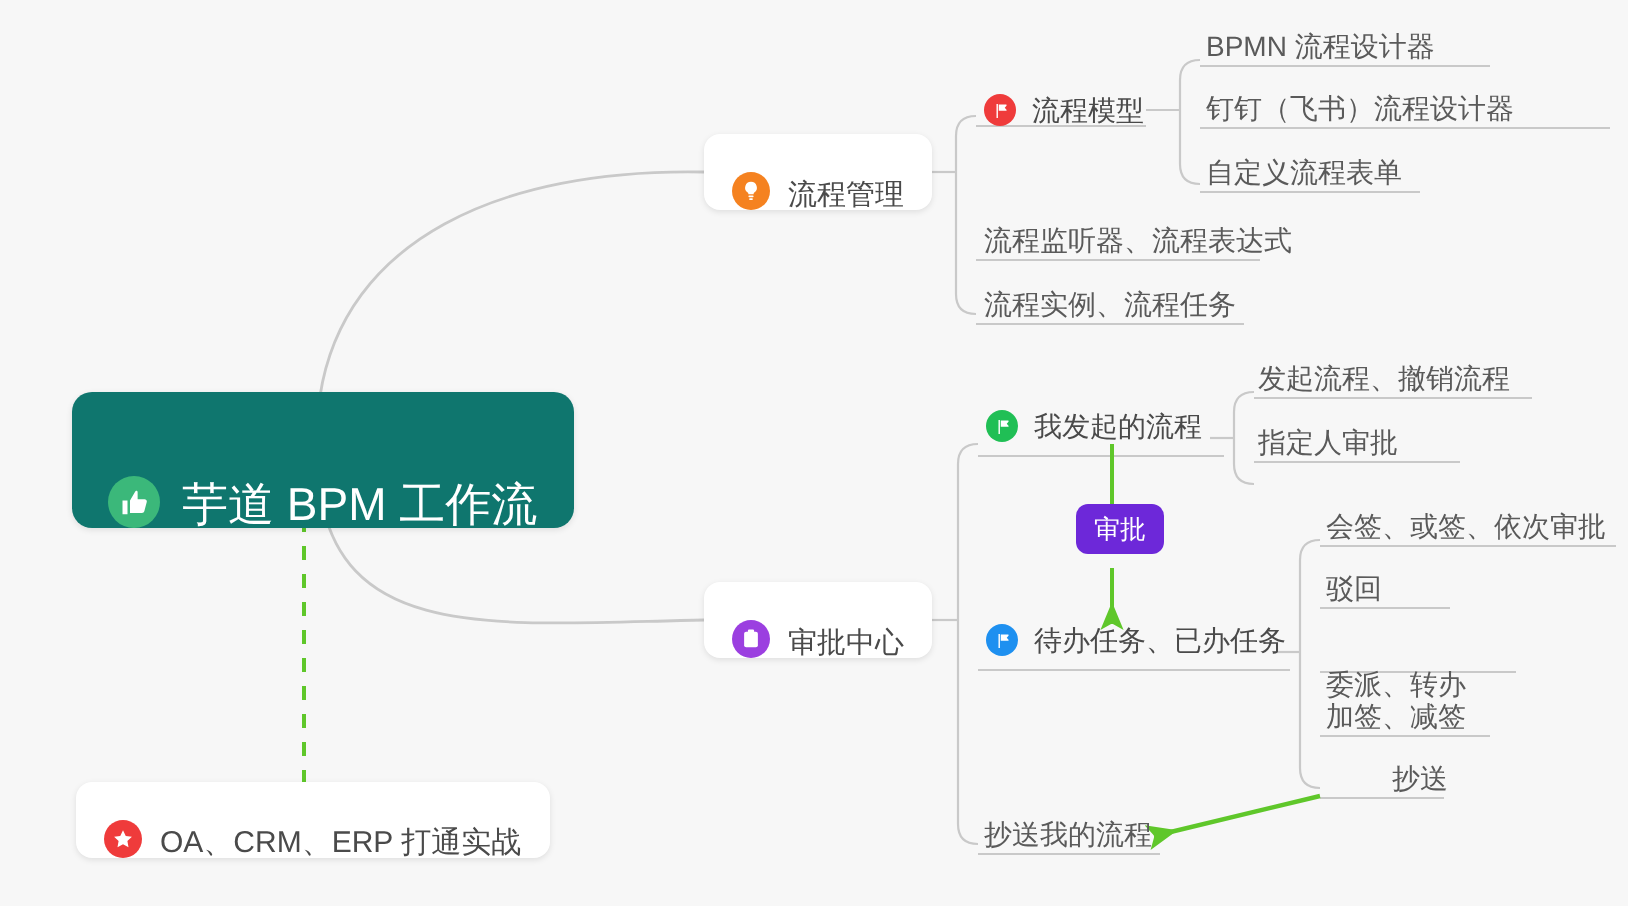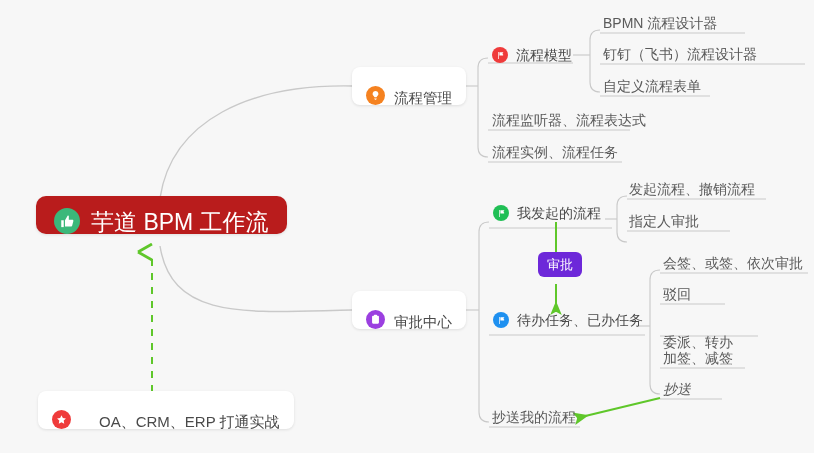--- a/index.html
+++ b/index.html
@@ -30,24 +30,24 @@
 
   
   .card {
     position: absolute;
     display: flex;
     align-items: flex-end;
     box-sizing: border-box;
     white-space: nowrap;
   }
   .card-root {
-    background: #b91c1c;
+    background: #0f766e;
     border-radius: 10px;
     padding: 0 18px;
-    height: 38px;
+    height: 68px;
     color: #ffffff;
     font-size: 23px;
     box-shadow: 0 1px 3px rgba(0,0,0,0.10);
   }
   .card-white {
     background: #ffffff;
     border-radius: 8px;
     padding: 0 14px;
     height: 38px;
     color: #4a4a4a;
@@ -185,21 +185,21 @@
   <div class="card card-root" style="left:36px; top:196px;">
     <span class="badge badge-lg" style="background:#3bb87a;">
       <svg width="15" height="15" viewBox="0 0 24 24" fill="#ffffff">
         <path d="M2 10h4v11H2z"></path>
         <path d="M8 10l4.2-7.2c.5-.9 1.9-.6 1.9.5V9h5.6c1.2 0 2 1.1 1.7 2.2l-1.9 7.2c-.2.9-1 1.6-2 1.6H8z"></path>
       </svg>
     </span>
     <span class="card-label">芋道 BPM 工作流</span>
   </div>
 
-  <div class="card card-foot" style="left:38px; top:391px;gap:19px;">
+  <div class="card card-foot" style="left:38px; top:391px;">
     <span class="badge badge-md" style="background:#ef3b3b;">
       <svg width="11" height="11" viewBox="0 0 24 24" fill="#ffffff">
         <path d="M12 2.5l3 6.1 6.7 1-4.9 4.7 1.2 6.7L12 17.8 6 21l1.2-6.7L2.3 9.6l6.7-1z"></path>
       </svg>
     </span>
     <span class="card-label">OA、CRM、ERP 打通实战</span>
   </div>
 
   <div class="card card-white" style="left:352px; top:67px;">
     <span class="badge badge-md" style="background:#f58220;">
@@ -285,21 +285,21 @@
   </div>
   <div class="leaf" style="left:663px; top:287px;">
     <span>驳回</span>
   </div>
   <div class="leaf" style="left:663px; top:319px;margin-top:16px;">
     <span>委派、转办</span>
   </div>
   <div class="leaf" style="left:663px; top:351px;">
     <span>加签、减签</span>
   </div>
-  <div class="leaf" style="left:663px; top:382px;font-style:italic;">
+  <div class="leaf" style="left:696px; top:382px;">
     <span>抄送</span>
   </div>
 
   <div class="leaf" style="left:492px; top:410px;">
     <span>抄送我的流程</span>
   </div>
 
 </div>
 
 </body></html>

